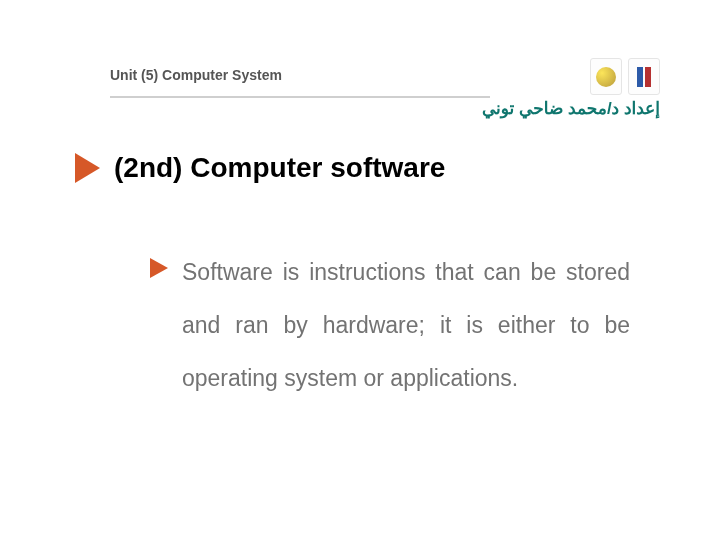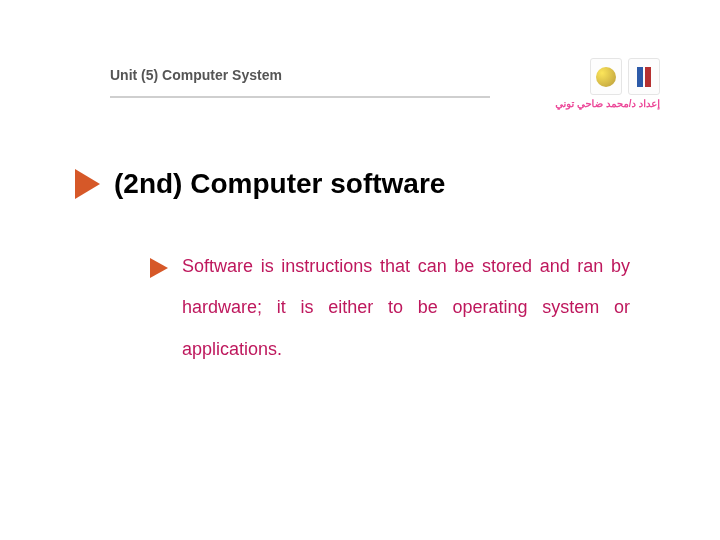--- a/index.html
+++ b/index.html
@@ -64,37 +64,37 @@
     display: inline-block;
     width: 6px;
     height: 20px;
   }
   .logo-bars .r { background: #b63131; }
   .logo-bars .b { background: #2c5aa8; }
   .author {
     position: absolute;
     top: 62px;
     right: 60px;
-    font-size: 10px;
+    font-size: 17px;
     font-weight: bold;
-    color: #ec4899;
+    color: #0f766e;
     direction: rtl;
     text-align: right;
   }
   .hr {
     position: absolute;
     top: 60px;
     left: 110px;
     width: 380px;
     height: 2px;
     background: #cfcfcf;
   }
   .title-row {
     position: absolute;
-    top: 132px;
+    top: 116px;
     left: 75px;
     display: flex;
     align-items: center;
     gap: 14px;
   }
   .big-arrow {
     width: 0;
     height: 0;
     border-top: 15px solid transparent;
     border-bottom: 15px solid transparent;
@@ -104,22 +104,22 @@
   .title {
     font-size: 28px;
     font-weight: bold;
     color: #000000;
   }
   .body {
     position: absolute;
     top: 210px;
     left: 150px;
     right: 90px;
-    font-size: 18px;
-    color: #be185d;
+    font-size: 23px;
+    color: #737373;
     line-height: 2.3;
     text-align: justify;
   }
   .body-inner {
     display: flex;
     align-items: flex-start;
     gap: 14px;
   }
   .small-arrow {
     width: 0;

